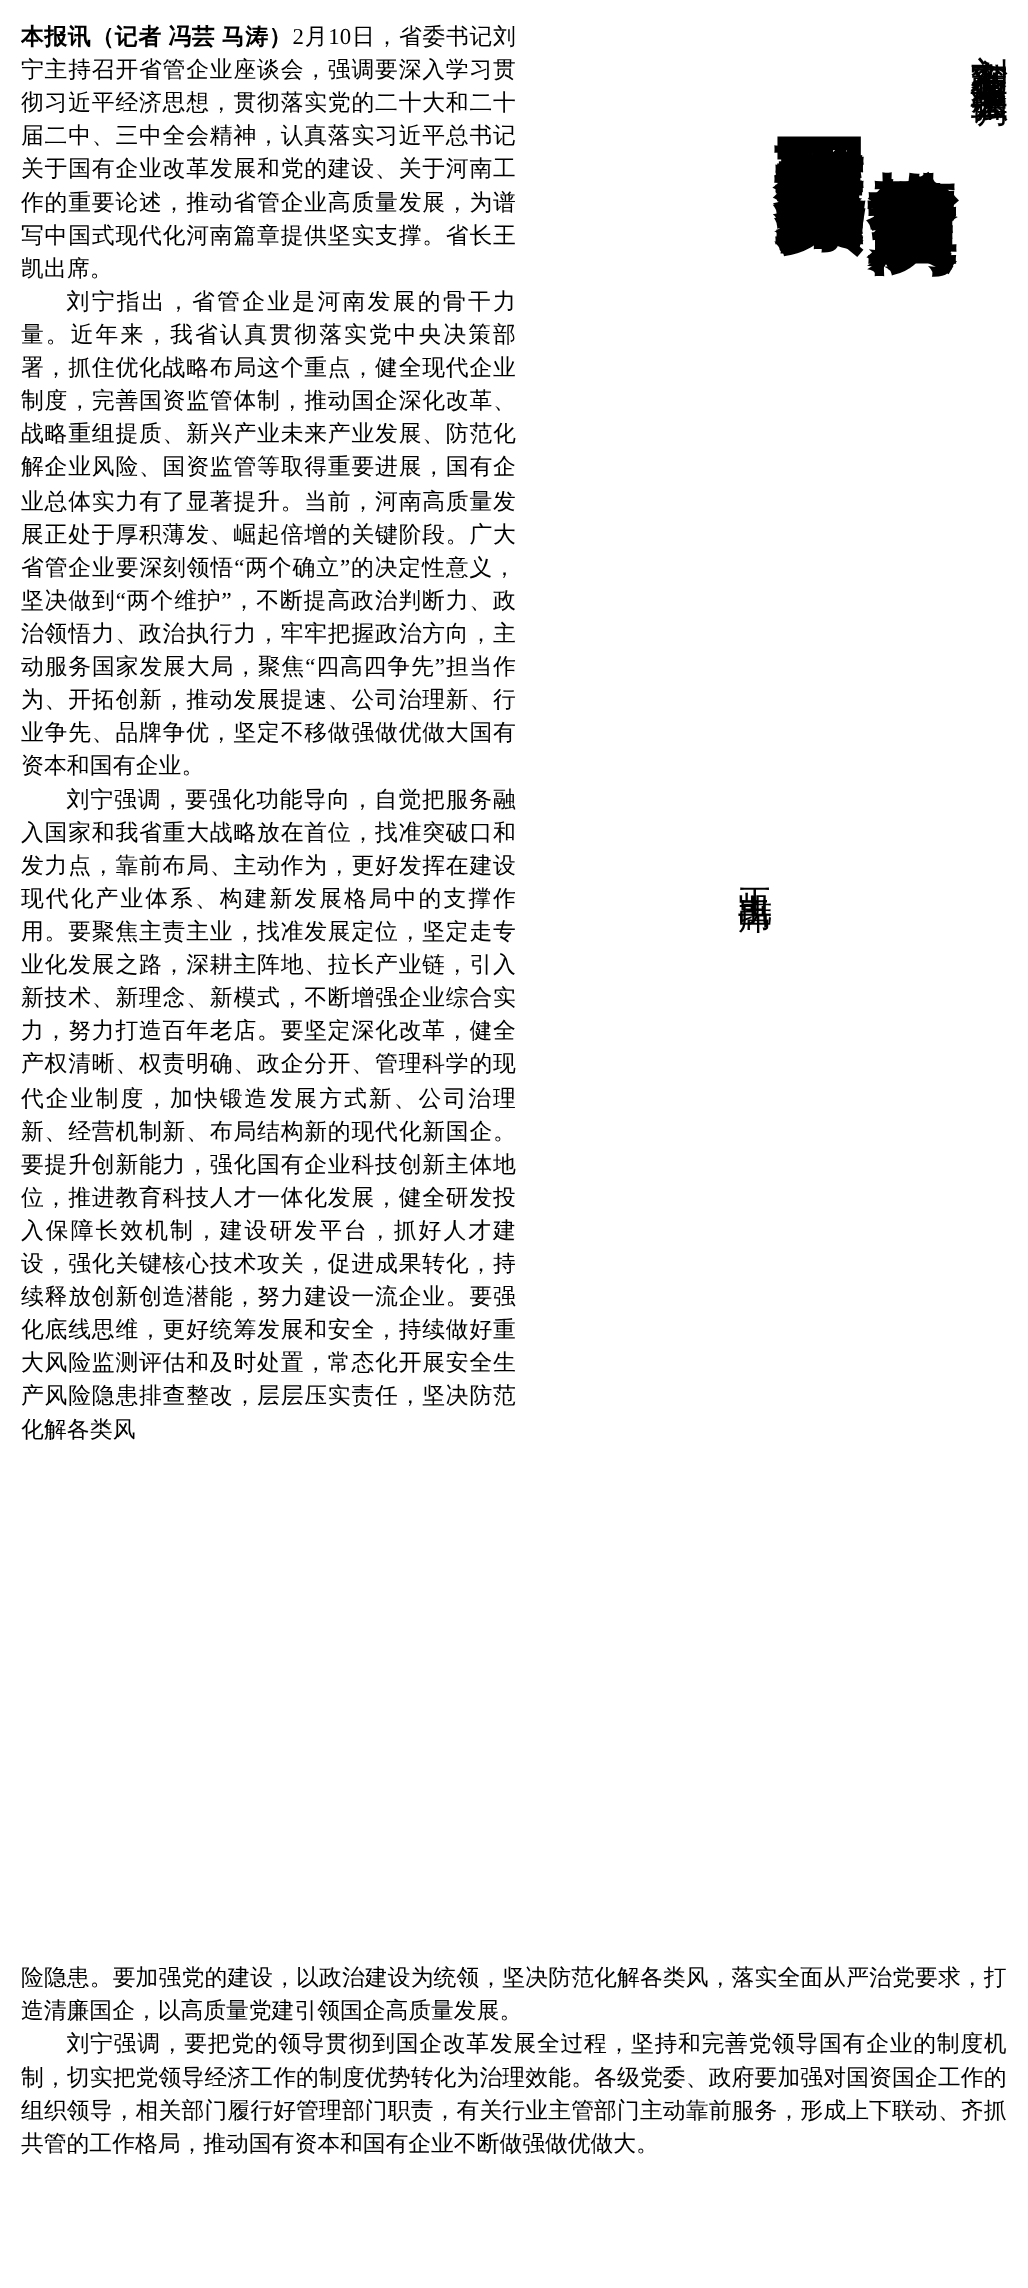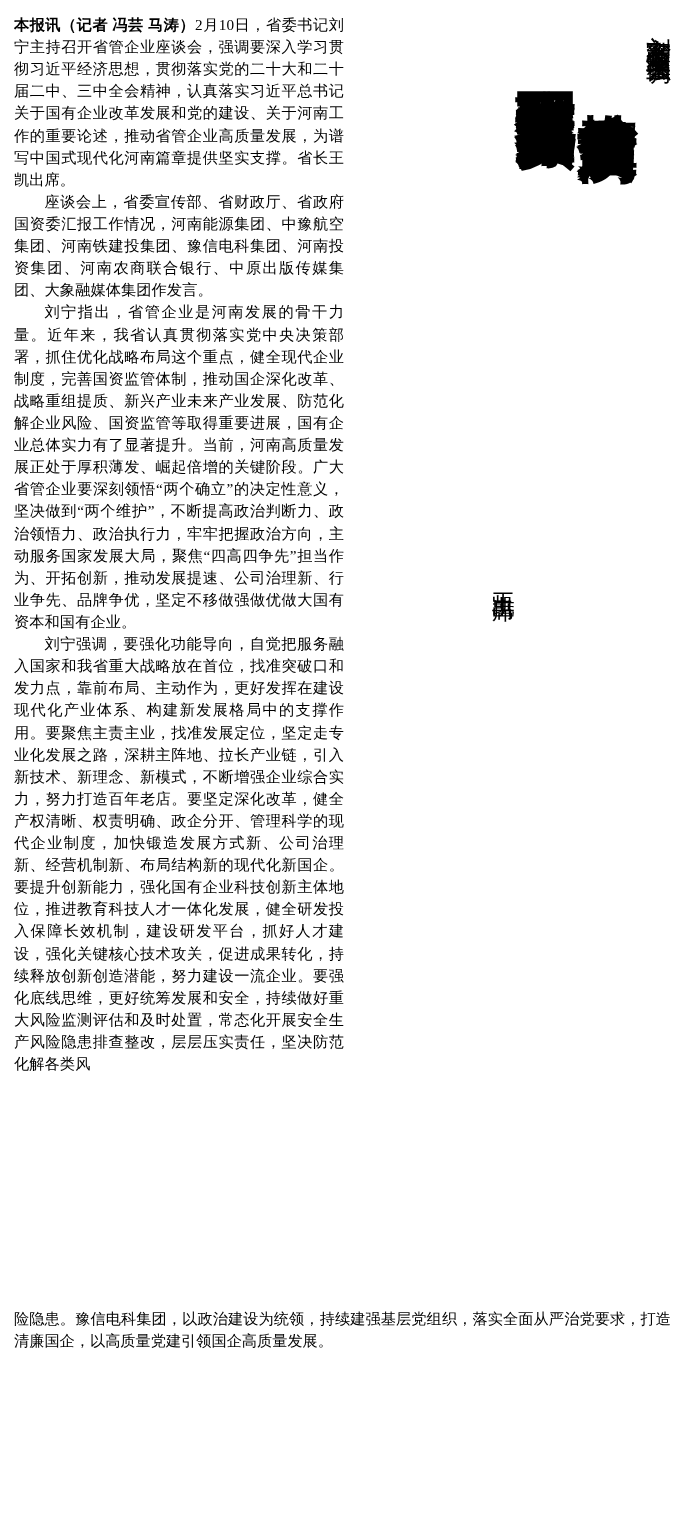--- a/index.html
+++ b/index.html
@@ -136,31 +136,31 @@
 </style>
 </head>
 <body>
 
 <div class="page">
 
   <div class="top-area">
 
     <div class="col-left">
       <p><span class="lead-label">本报讯（记者 冯芸 马涛）</span><span>2月10日，省委书记刘宁主持召开省管企业座谈会，强调要深入学习贯彻习近平经济思想，贯彻落实党的二十大和二十届二中、三中全会精神，认真落实习近平总书记关于国有企业改革发展和党的建设、关于河南工作的重要论述，推动省管企业高质量发展，为谱写中国式现代化河南篇章提供坚实支撑。省长王凯出席。</span></p>
-      <p>座谈会上，省委宣传部、省财政厅、省政府国资委汇报工作情况，河南能源集团、中豫航空集团、河南铁建投集团、豫信电科集团、河南投资集团、河南农商联合银行、中原出版传媒集团、大象融媒体集团作发言。</p>
       <p>刘宁指出，省管企业是河南发展的骨干力量。近年来，我省认真贯彻落实党中央决策部署，抓住优化战略布局这个重点，健全现代企业制度，完善国资监管体制，推动国企深化改革、战略重组提质、新兴产业未来产业发展、防范化解企业风险、国资监管等取得重要进展，国有企业总体实力有了显著提升。当前，河南高质量发展正处于厚积薄发、崛起倍增的关键阶段。广大省管企业要深刻领悟“两个确立”的决定性意义，坚决做到“两个维护”，不断提高政治判断力、政治领悟力、政治执行力，牢牢把握政治方向，主动服务国家发展大局，聚焦“四高四争先”担当作为、开拓创新，推动发展提速、公司治理新、行业争先、品牌争优，坚定不移做强做优做大国有资本和国有企业。</p>
       <p>刘宁强调，要强化功能导向，自觉把服务融入国家和我省重大战略放在首位，找准突破口和发力点，靠前布局、主动作为，更好发挥在建设现代化产业体系、构建新发展格局中的支撑作用。要聚焦主责主业，找准发展定位，坚定走专业化发展之路，深耕主阵地、拉长产业链，引入新技术、新理念、新模式，不断增强企业综合实力，努力打造百年老店。要坚定深化改革，健全产权清晰、权责明确、政企分开、管理科学的现代企业制度，加快锻造发展方式新、公司治理新、经营机制新、布局结构新的现代化新国企。要提升创新能力，强化国有企业科技创新主体地位，推进教育科技人才一体化发展，健全研发投入保障长效机制，建设研发平台，抓好人才建设，强化关键核心技术攻关，促进成果转化，持续释放创新创造潜能，努力建设一流企业。要强化底线思维，更好统筹发展和安全，持续做好重大风险监测评估和及时处置，常态化开展安全生产风险隐患排查整改，层层压实责任，坚决防范化解各类风</p>
     </div>
 
     <div class="headline-block">
       <div class="v-text kicker">刘宁在省管企业座谈会上强调</div>
       <div class="v-text headline-main">推动省管企业高质量发展</div>
       <div class="v-text headline-main2">为谱写中国式现代化河南篇章提供坚实支撑</div>
       <div class="v-text byline">王凯出席</div>
     </div>
 
   </div>
 
   <div class="bottom-area">
-    <p>险隐患。豫信电科集团，以政治建设为统领，持续建强基层党组织，落实全面从严治党要求，打造清廉国企，以高质量党建引领国企高质量发展。</p>
+    <p>险隐患。要加强党的建设，以政治建设为统领，坚决防范化解各类风，落实全面从严治党要求，打造清廉国企，以高质量党建引领国企高质量发展。</p>
+    <p class="indent">刘宁强调，要把党的领导贯彻到国企改革发展全过程，坚持和完善党领导国有企业的制度机制，切实把党领导经济工作的制度优势转化为治理效能。各级党委、政府要加强对国资国企工作的组织领导，相关部门履行好管理部门职责，有关行业主管部门主动靠前服务，形成上下联动、齐抓共管的工作格局，推动国有资本和国有企业不断做强做优做大。</p>
   </div>
 
 </div>
 
 </body></html>

